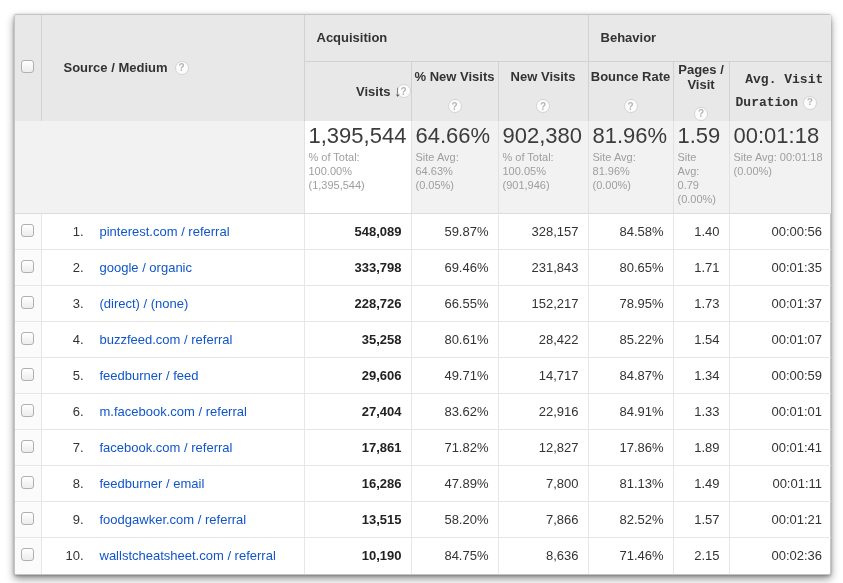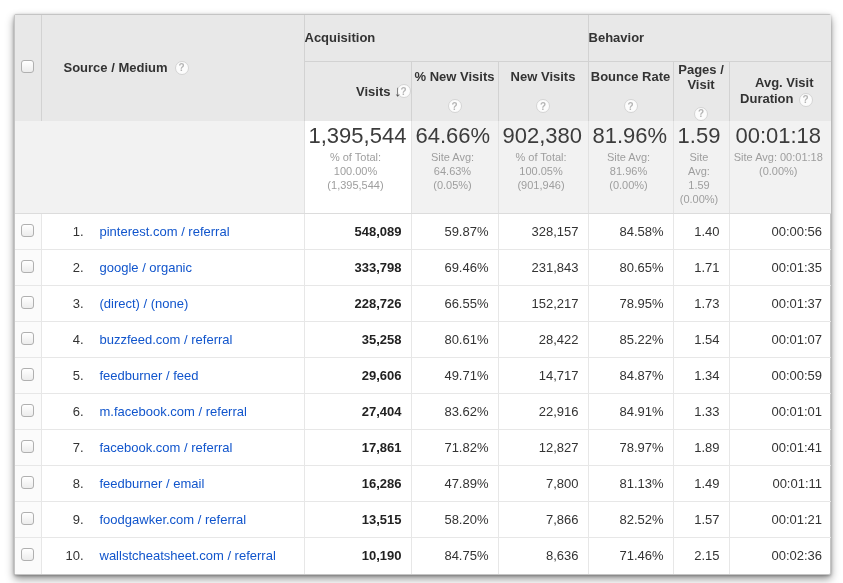--- a/index.html
+++ b/index.html
@@ -30,21 +30,21 @@
     font-size: 13px;
     font-weight: bold;
     color: #333;
     padding: 0;
   }
   tr.group-row { height: 46px; }
   tr.cols-row  { height: 55px; }
   th.group-cell {
     text-align: left;
     vertical-align: middle;
-    padding-left: 0;
+    padding-left: 12px;
     border-left: 1px solid #d2d2d2;
     border-bottom: 1px solid #d2d2d2;
   }
   th.cb-head {
     vertical-align: middle;
     text-align: center;
   }
   th.source-head {
     vertical-align: middle;
     border-left: 1px solid #d2d2d2;
@@ -61,21 +61,21 @@
     display: flex; flex-direction: column;
     align-items: center; justify-content: center;
     gap: 15px; text-align: center; line-height: 15px;
   }
   .visits-head-inner {
     position: relative;
     display: flex; align-items: center; justify-content: flex-end;
     gap: 6px; height: 100%;
   }
   .duration-head-inner {
-    text-align: center; line-height: 16px; padding: 0 8px;
+    text-align: center; line-height: 23px; padding: 0 8px; font-family: Liberation Mono, monospace;
   }
   .sort-arrow {
     position: absolute; right: 9px; top: 50%;
     transform: translateY(-52%);
     font-size: 15px; color: #555; font-weight: bold;
     cursor: pointer;
   }
   .help {
     display: inline-flex; align-items: center; justify-content: center;
     width: 14px; height: 14px; flex: 0 0 14px;
@@ -89,21 +89,21 @@
   }
   .duration-head-inner .help { display: inline-flex; margin-left: 5px; }
   
   tr.summary-row { height: 93px; }
   tr.summary-row td {
     background: #f2f2f2;
     vertical-align: top;
     border-left: 1px solid #e2e2e2;
     border-bottom: 1px solid #dcdcdc;
     padding: 2px 8px 0 4px;
-    text-align: center;
+    text-align: left;
   }
   tr.summary-row td.no-border { border-left: none; }
   tr.summary-row td.sorted-col { background: #ffffff; }
   .sum-value {
     font-size: 22px; color: #3c3c3c;
     line-height: 26px; white-space: nowrap;
   }
   .sum-note {
     font-size: 11px; color: #9e9e9e;
     line-height: 14px; margin-top: 1px;
@@ -234,21 +234,21 @@
         <td>
           <div class="sum-value">902,380</div>
           <div class="sum-note">% of Total: 100.05% (901,946)</div>
         </td>
         <td>
           <div class="sum-value">81.96%</div>
           <div class="sum-note">Site Avg: 81.96% (0.00%)</div>
         </td>
         <td>
           <div class="sum-value">1.59</div>
-          <div class="sum-note">Site Avg: 1.59 (0.00%)</div>
+          <div class="sum-note">Site Avg: 0.79 (0.00%)</div>
         </td>
         <td>
           <div class="sum-value">00:01:18</div>
           <div class="sum-note">Site Avg: 00:01:18 (0.00%)</div>
         </td>
       </tr>
     </tbody>
     <tbody id="data-rows">
   <tr class="data-row">
     <td class="cb-cell">
@@ -364,21 +364,21 @@
     </td>
     <td class="src-cell">
       <span class="src-inner">
         <span class="row-num">7.</span>
         <a class="src-link">facebook.com / referral</a>
       </span>
     </td>
     <td class="num-cell bold">17,861</td>
     <td class="num-cell">71.82%</td>
     <td class="num-cell">12,827</td>
-    <td class="num-cell">78.97%</td>
+    <td class="num-cell">17.86%</td>
     <td class="num-cell">1.89</td>
     <td class="num-cell">00:01:41</td>
   </tr>
 
   <tr class="data-row">
     <td class="cb-cell">
       <span class="checkbox"></span>
     </td>
     <td class="src-cell">
       <span class="src-inner">

